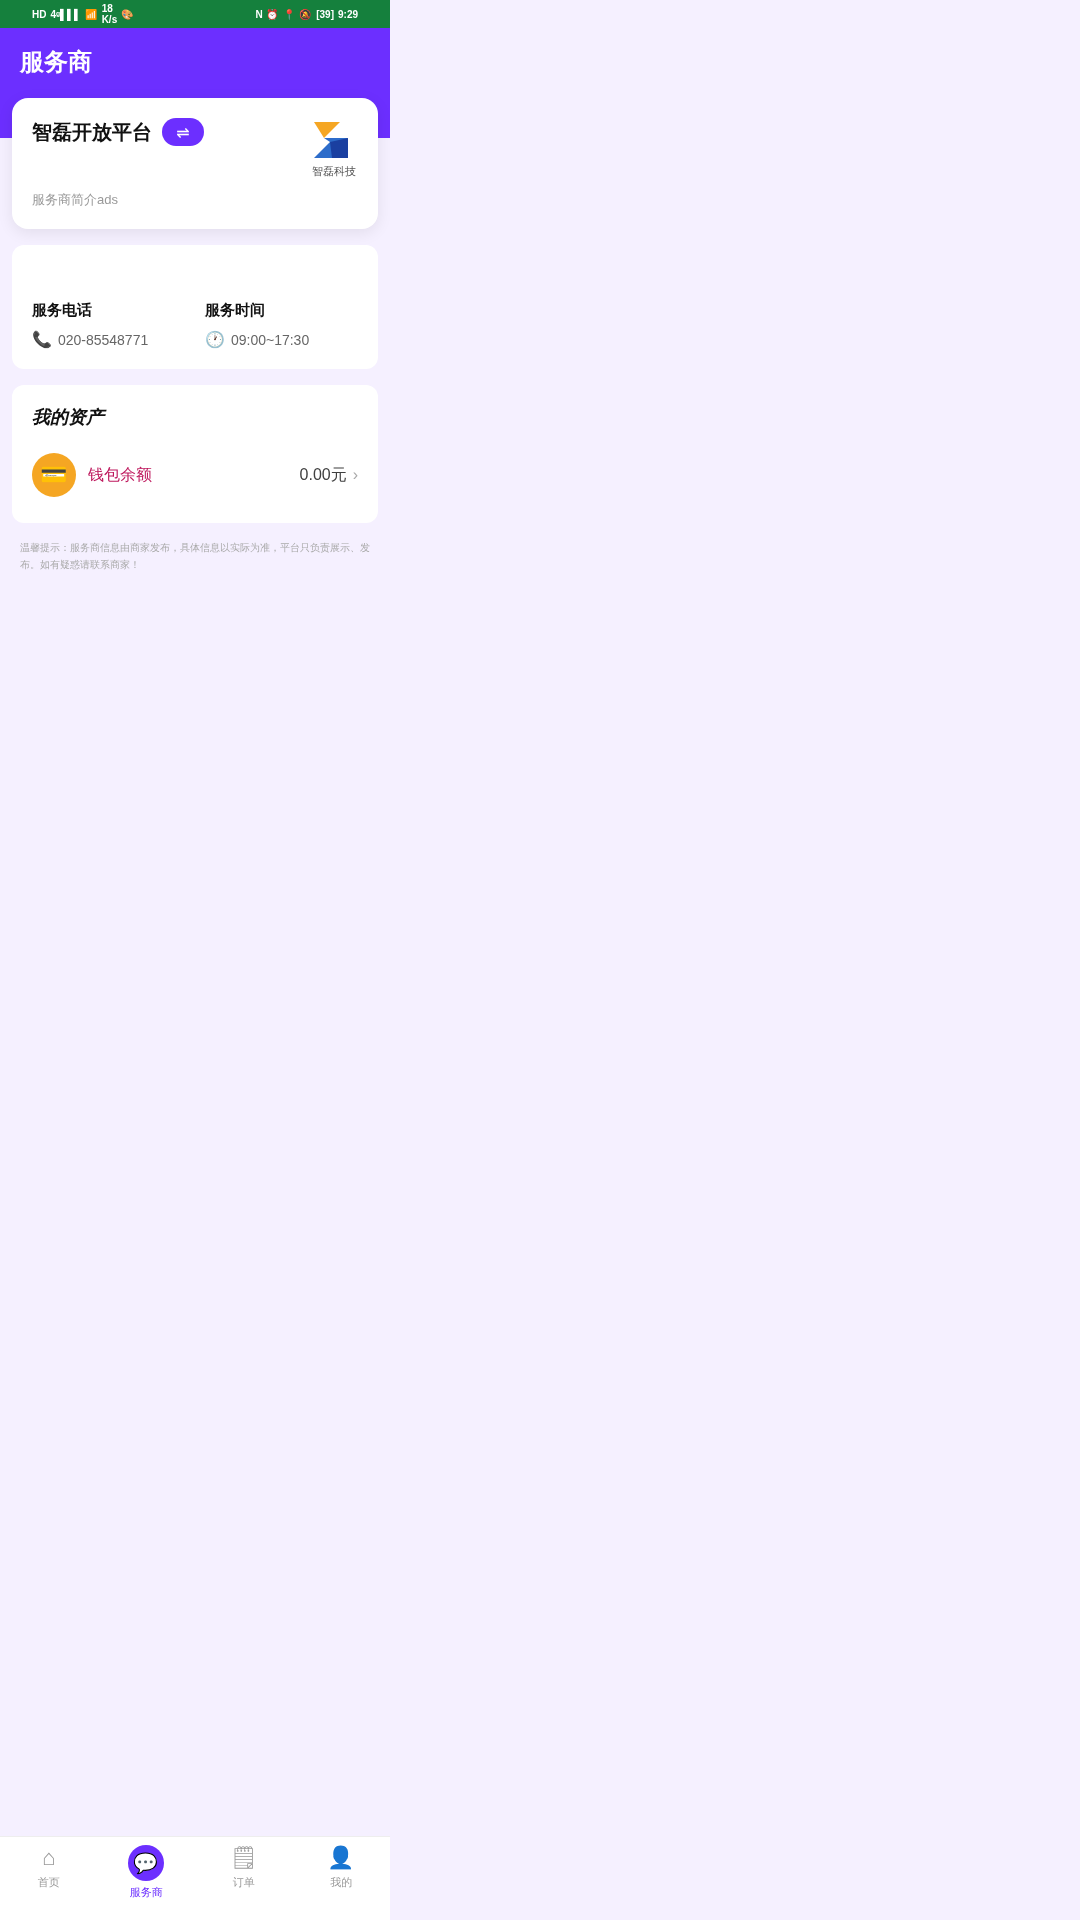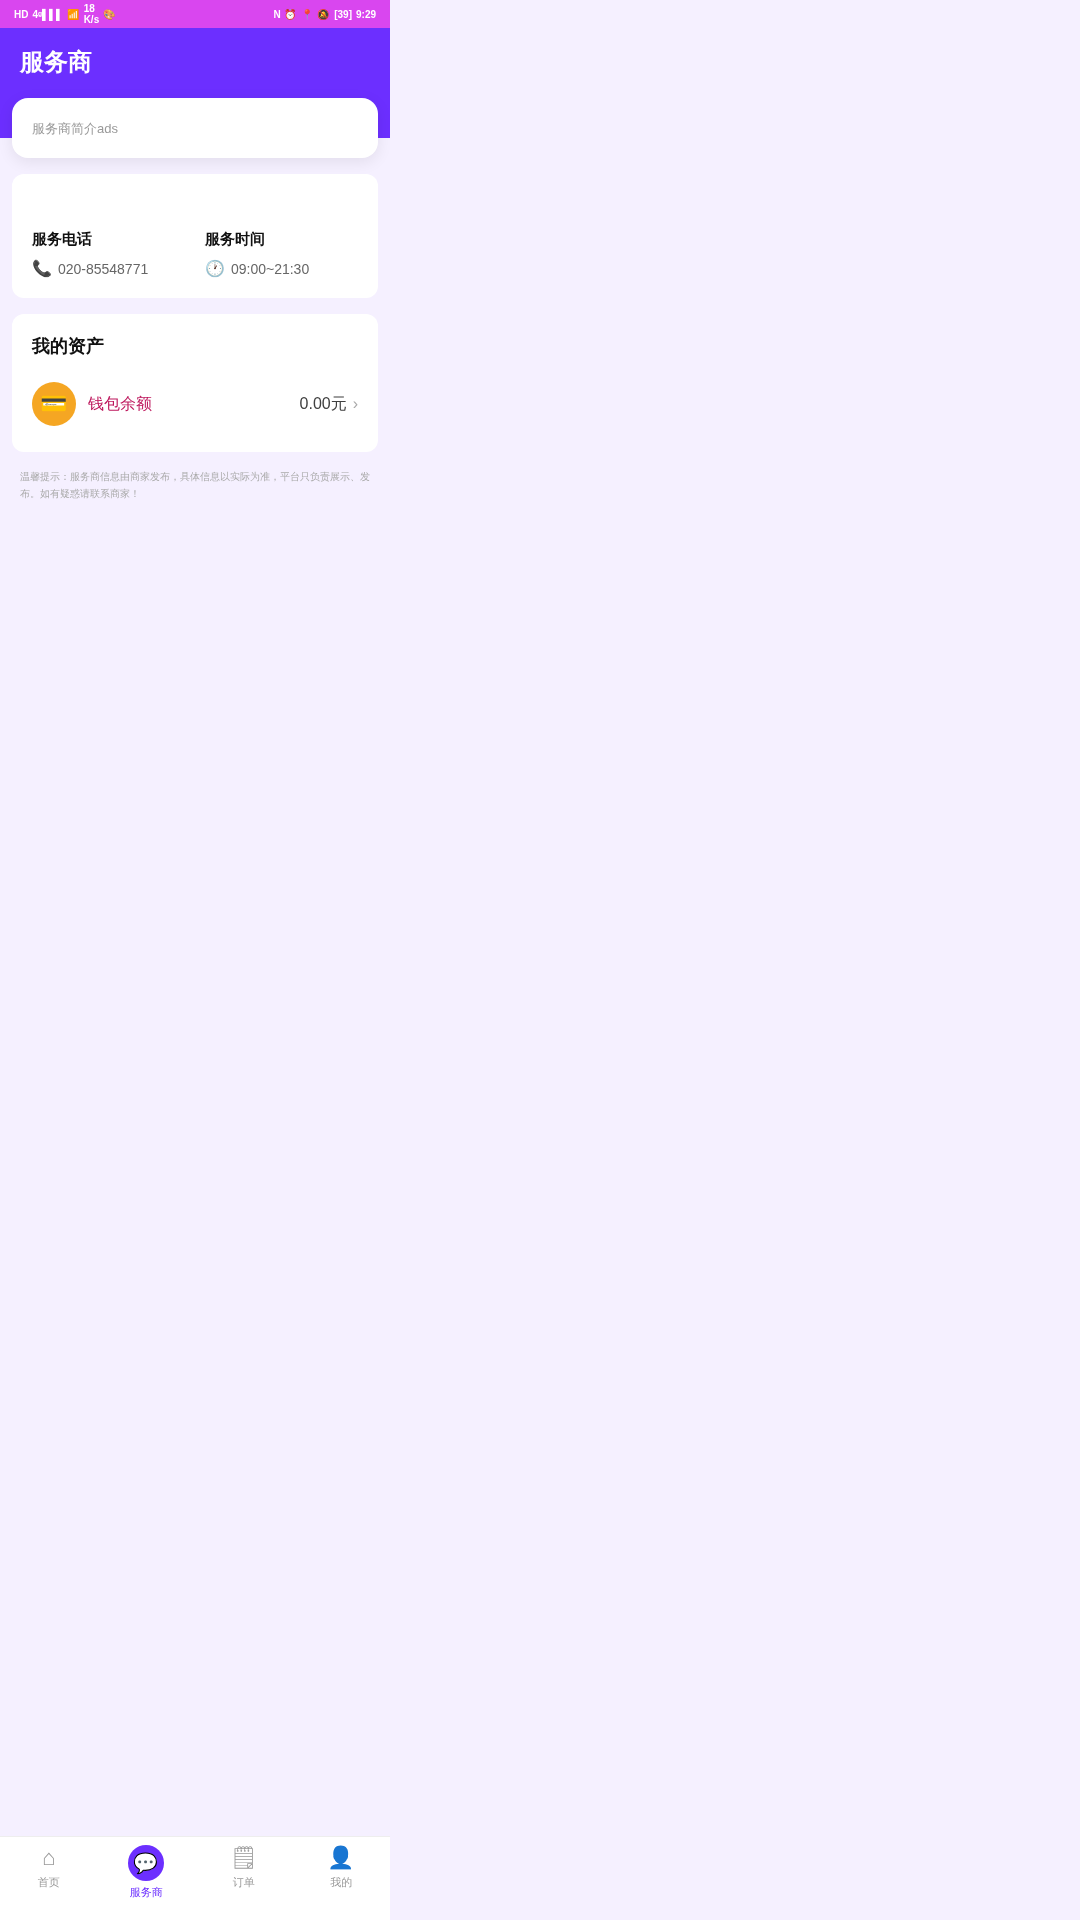--- a/index.html
+++ b/index.html
@@ -8,25 +8,25 @@
       width: 390px;
       min-height: 844px;
       font-family: -apple-system, 'PingFang SC', 'Helvetica Neue', sans-serif;
       background: #f5f0ff;
       overflow-x: hidden;
       position: relative;
     }
 
     
     .status-bar {
-      background: #d946ef;
+      background: #15803d;
       display: flex;
       justify-content: space-between;
       align-items: center;
-      padding: 6px 14px;
+      padding: 6px 32px;
       height: 28px;
     }
     .status-left {
       display: flex;
       align-items: center;
       gap: 4px;
       font-size: 10px;
       color: white;
       font-weight: 600;
     }
@@ -146,20 +146,21 @@
       background: white;
       border-radius: 12px;
       margin: 0 12px 16px;
       padding: 20px;
     }
     .assets-title {
       font-size: 18px;
       font-weight: 700;
       color: #111;
       margin-bottom: 18px;
+      font-style: italic;
     }
     .wallet-row {
       display: flex;
       align-items: center;
       justify-content: space-between;
       padding: 6px 0;
     }
     .wallet-left {
       display: flex;
       align-items: center;
@@ -279,37 +280,58 @@
     <span>[39]</span>
     <span>9:29</span>
   </div>
 </div>
 
 <div class="header">
   <div class="header-title">服务商</div>
 </div>
 
 <div class="main-card">
+  <div class="card-header">
+    <div>
+      <div class="card-title-section">
+        <span class="card-title">智磊开放平台</span>
+        <div class="swap-badge">
+          <span class="swap-icon">⇌</span>
+        </div>
+      </div>
+    </div>
+    <div class="brand-logo">
+
+      <svg class="logo-icon" viewBox="0 0 48 44" xmlns="http://www.w3.org/2000/svg">
+
+        <polygon points="4,4 30,4 14,20" fill="#f5a623"></polygon>
+
+        <polygon points="14,20 38,20 22,40 4,40 20,24 14,20" fill="#2d6cca"></polygon>
+        <polygon points="20,24 38,20 38,40 22,40" fill="#1a3fa0"></polygon>
+      </svg>
+      <span class="brand-name">智磊科技</span>
+    </div>
+  </div>
   <div class="card-subtitle">服务商简介ads</div>
 </div>
 
 <div class="service-info">
   <div class="service-row">
     <div class="service-item">
       <div class="service-label">服务电话</div>
       <div class="service-value">
         <span class="service-value-icon">📞</span>
         <span>020-85548771</span>
       </div>
     </div>
     <div class="service-item">
       <div class="service-label">服务时间</div>
       <div class="service-value">
         <span class="service-value-icon">🕐</span>
-        <span>09:00~21:30</span>
+        <span>09:00~17:30</span>
       </div>
     </div>
   </div>
 </div>
 
 <div class="assets-section">
   <div class="assets-title">我的资产</div>
   <div class="wallet-row">
     <div class="wallet-left">
       <div class="wallet-icon-wrap">

